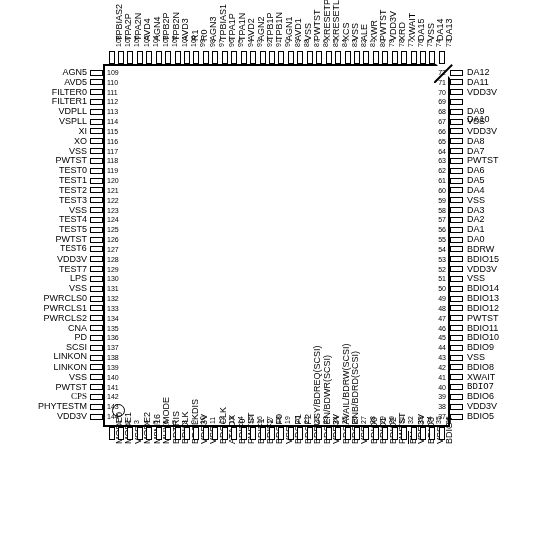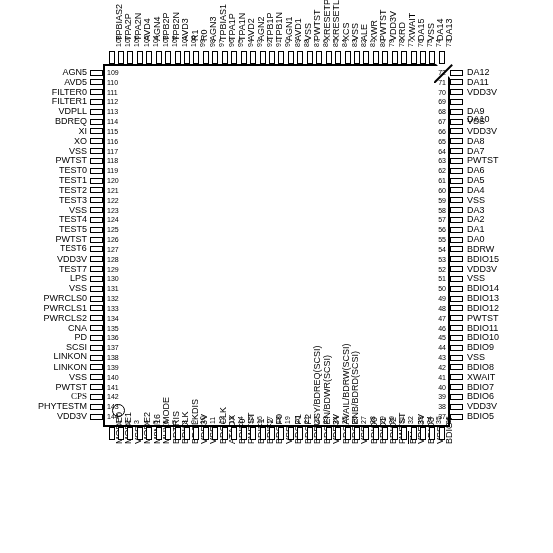--- a/index.html
+++ b/index.html
@@ -89,21 +89,21 @@
         <div class="plabel left" style="right: 466px; top: 97.49px;">FILTER1</div>
       </div>
       <div>
         <div class="stub h" style="left: 90px; top: 108.82px;"></div>
         <div class="pnum" style="left: 107px; top: 108.32px;">113</div>
         <div class="plabel left" style="right: 466px; top: 107.32px;">VDPLL</div>
       </div>
       <div>
         <div class="stub h" style="left: 90px; top: 118.65px;"></div>
         <div class="pnum" style="left: 107px; top: 118.15px;">114</div>
-        <div class="plabel left" style="right: 466px; top: 117.15px;">BDREQ</div>
+        <div class="plabel left" style="right: 466px; top: 117.15px;">VSPLL</div>
       </div>
       <div>
         <div class="stub h" style="left: 90px; top: 128.48px;"></div>
         <div class="pnum" style="left: 107px; top: 127.98px;">115</div>
         <div class="plabel left" style="right: 466px; top: 126.98px;">XI</div>
       </div>
       <div>
         <div class="stub h" style="left: 90px; top: 138.31px;"></div>
         <div class="pnum" style="left: 107px; top: 137.81px;">116</div>
         <div class="plabel left" style="right: 466px; top: 136.81px;">XO</div>
@@ -406,21 +406,21 @@
         <div class="plabel right" style="left: 467px; top: 362.9px;">BDIO8</div>
       </div>
       <div>
         <div class="stub h" style="left: 450px; top: 374.23px;"></div>
         <div class="pnum" style="right: 107px; top: 373.73px;">41</div>
         <div class="plabel right" style="left: 467px; top: 372.73px;">XWAIT</div>
       </div>
       <div>
         <div class="stub h" style="left: 450px; top: 384.06px;"></div>
         <div class="pnum" style="right: 107px; top: 383.56px;">40</div>
-        <div class="plabel right" style="left: 467px; top: 382.56px;">BDIO7</div>
+        <div class="plabel right" style="left: 467px; top: 382.56px; font-family: Liberation Mono, monospace;">BDIO7</div>
       </div>
       <div>
         <div class="stub h" style="left: 450px; top: 393.89px;"></div>
         <div class="pnum" style="right: 107px; top: 393.39px;">39</div>
         <div class="plabel right" style="left: 467px; top: 392.39px;">BDIO6</div>
       </div>
       <div>
         <div class="stub h" style="left: 450px; top: 403.72px;"></div>
         <div class="pnum" style="right: 107px; top: 403.22px;">38</div>
         <div class="plabel right" style="left: 467px; top: 402.22px;">VDD3V</div>

